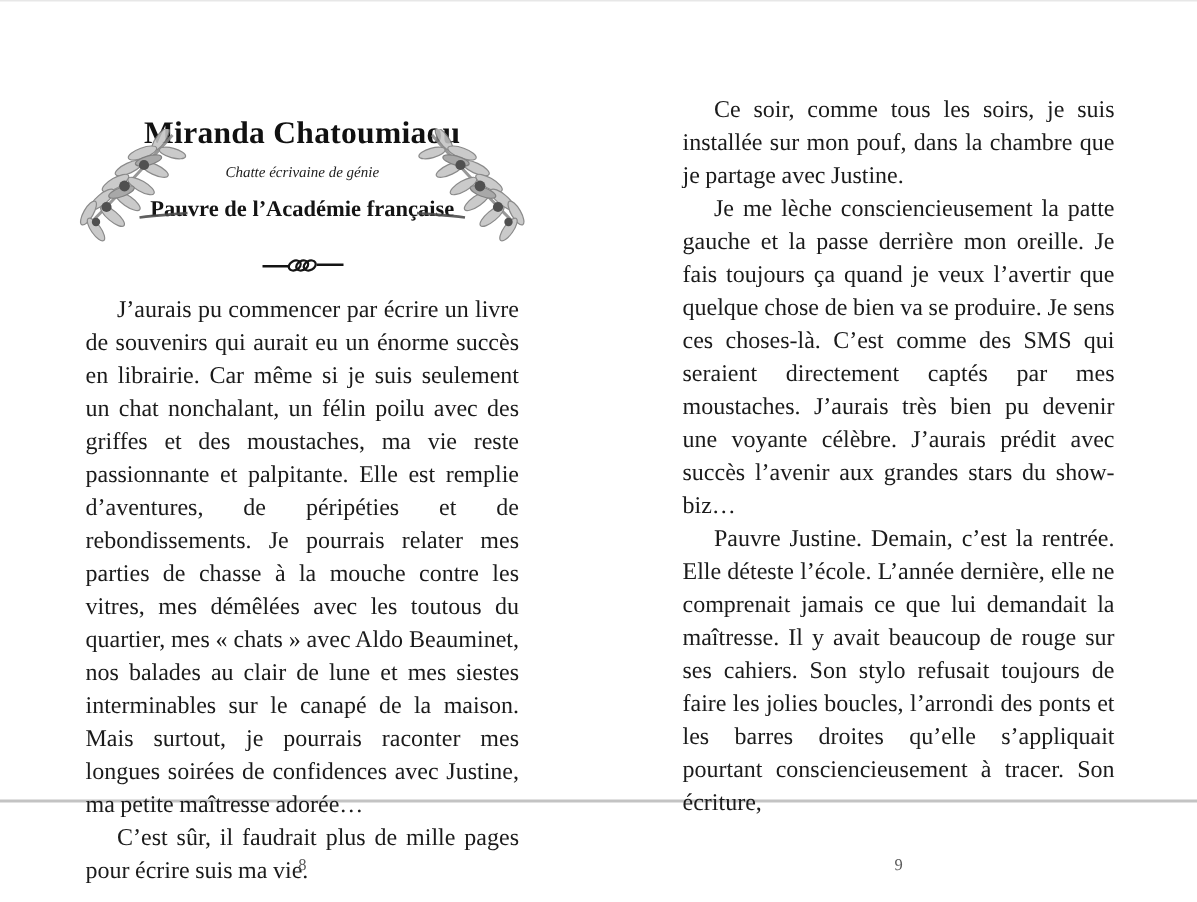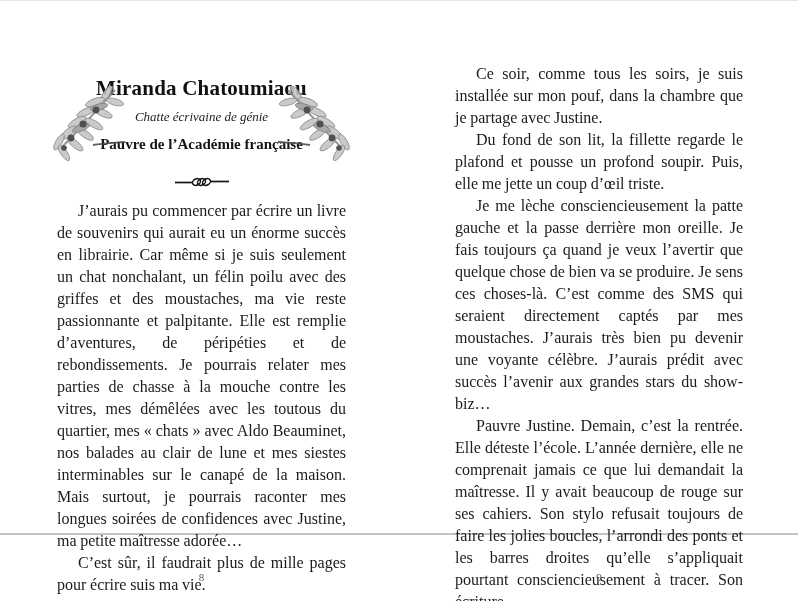--- a/index.html
+++ b/index.html
@@ -34,21 +34,21 @@
   }
   .author-name {
     font-size: 21px;
     font-weight: bold;
     letter-spacing: 0.2px;
     color: #111;
     line-height: 1.15;
   }
   .author-subtitle {
     margin-top: 9px;
-    font-size: 13px;
+    font-size: 10px;
     font-style: italic;
     color: #1c1c1c;
     line-height: 1.3;
   }
   .author-affiliation {
     margin-top: 9px;
     font-size: 15px;
     font-weight: bold;
     color: #141414;
     line-height: 1.3;
@@ -189,20 +189,19 @@
         <p class="para">J’aurais pu commencer par écrire un livre de souvenirs qui aurait eu un énorme succès en librairie. Car même si je suis seulement un chat nonchalant, un félin poilu avec des griffes et des moustaches, ma vie reste passionnante et palpitante. Elle est remplie d’aventures, de péripéties et de rebondissements. Je pourrais relater mes parties de chasse à la mouche contre les vitres, mes démêlées avec les toutous du quartier, mes « chats » avec Aldo Beauminet, nos balades au clair de lune et mes siestes interminables sur le canapé de la maison. Mais surtout, je pourrais raconter mes longues soirées de confidences avec Justine, ma petite maîtresse adorée…</p>
         <p class="para">C’est sûr, il faudrait plus de mille pages pour écrire suis ma vie.</p>
       </div>
 
     <div class="page-number">8</div>
   </section>
 
   <section class="page page-right">
     <div class="body-text">
         <p class="para">Ce soir, comme tous les soirs, je suis installée sur mon pouf, dans la chambre que je partage avec Justine.</p>
-        <p class="para">Du fond de son lit, la fillette regarde le plafond et pousse un profond soupir. Puis, elle me jette un coup d’œil triste.</p>
         <p class="para">Je me lèche consciencieusement la patte gauche et la passe derrière mon oreille. Je fais toujours ça quand je veux l’avertir que quelque chose de bien va se produire. Je sens ces choses-là. C’est comme des SMS qui seraient directement captés par mes moustaches. J’aurais très bien pu devenir une voyante célèbre. J’aurais prédit avec succès l’avenir aux grandes stars du show-biz…</p>
         <p class="para">Pauvre Justine. Demain, c’est la rentrée. Elle déteste l’école. L’année dernière, elle ne comprenait jamais ce que lui demandait la maîtresse. Il y avait beaucoup de rouge sur ses cahiers. Son stylo refusait toujours de faire les jolies boucles, l’arrondi des ponts et les barres droites qu’elle s’appliquait pourtant consciencieusement à tracer. Son écriture,</p>
       </div>
     <div class="page-number">9</div>
   </section>
 
 </div>
 
 </body></html>

